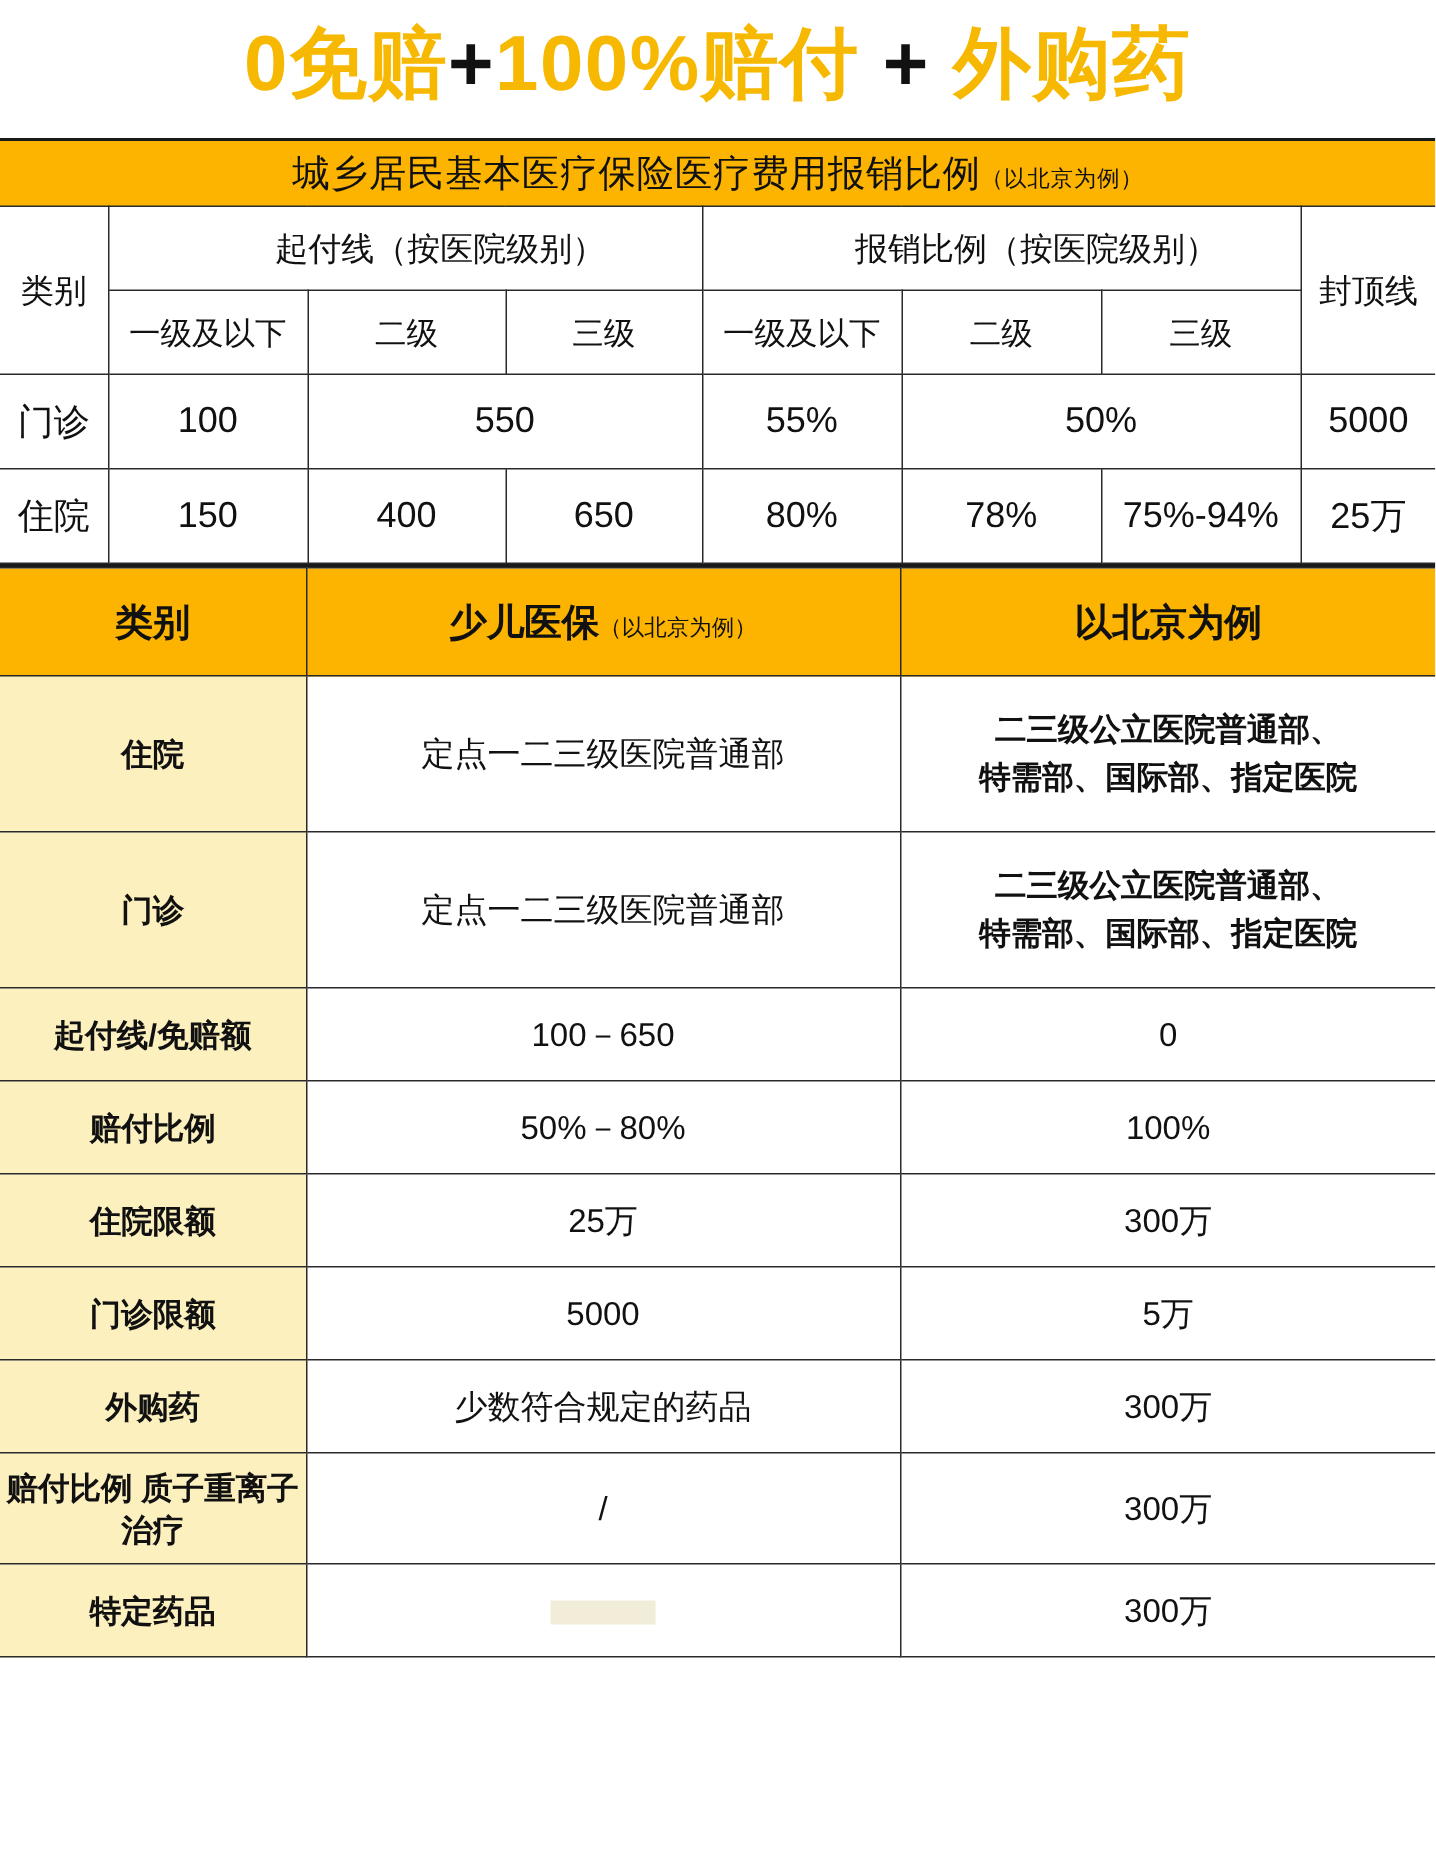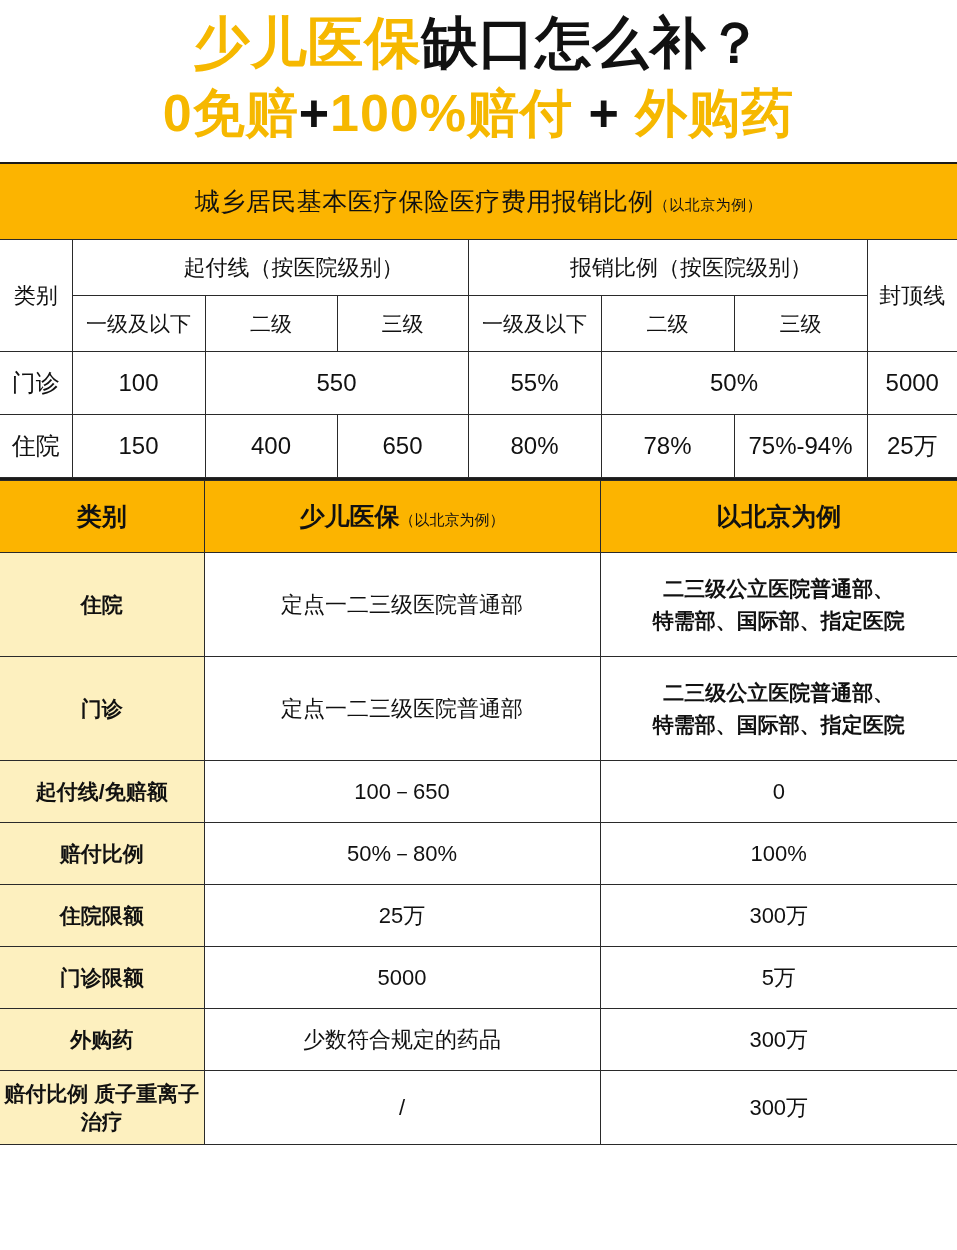--- a/index.html
+++ b/index.html
@@ -54,21 +54,21 @@
     border: 1px solid #2a2a2a;
     text-align: center;
     vertical-align: middle;
     font-weight: normal;
     color: #111;
   }
   .t1-title {
     background: #fcb400;
     font-size: 25px;
     font-weight: bold;
-    height: 76px;
+    height: 44px;
     border-left: none !important;
     border-right: none !important;
     border-top: none !important;
     letter-spacing: 0.5px;
   }
   .t1-title .sub {
     font-size: 15px;
     font-weight: normal;
   }
   .t1-hdr { font-size: 22px; height: 56px; padding-left: 48px; }
@@ -118,23 +118,20 @@
     background: #f2edd9;
     vertical-align: middle;
   }
 </style>
 </head>
 <body>
 
 <div id="page">
 
   <div class="headline">
-    <div class="head-line1">
-      <span class="c-yellow">少儿医保</span><span class="c-black">缺口怎么补？</span>
-    </div>
     <div class="head-line2">
       <span class="c-yellow">0免赔</span><span class="c-black">+</span><span class="c-yellow">100%赔付</span><span class="c-black"> + </span><span class="c-yellow">外购药</span>
     </div>
   </div>
 
   <div class="t1-wrap">
     <table class="t1">
       <colgroup>
         <col style="width:72px">
         <col style="width:133px">
@@ -252,16 +249,21 @@
 
       <tr class="row-two">
         <td class="t2-label">
           <span class="ln">赔付比例</span>
           <span class="ln">质子重离子治疗</span>
         </td>
         <td class="t2-val">/</td>
         <td class="t2-val">300万</td>
       </tr>
 
+      <tr class="row-mid">
+        <td class="t2-label">特定药品</td>
+        <td class="t2-val"><span class="blur"></span></td>
+        <td class="t2-val">300万</td>
+      </tr>
     </tbody>
   </table>
 
 </div>
 
 </body></html>

